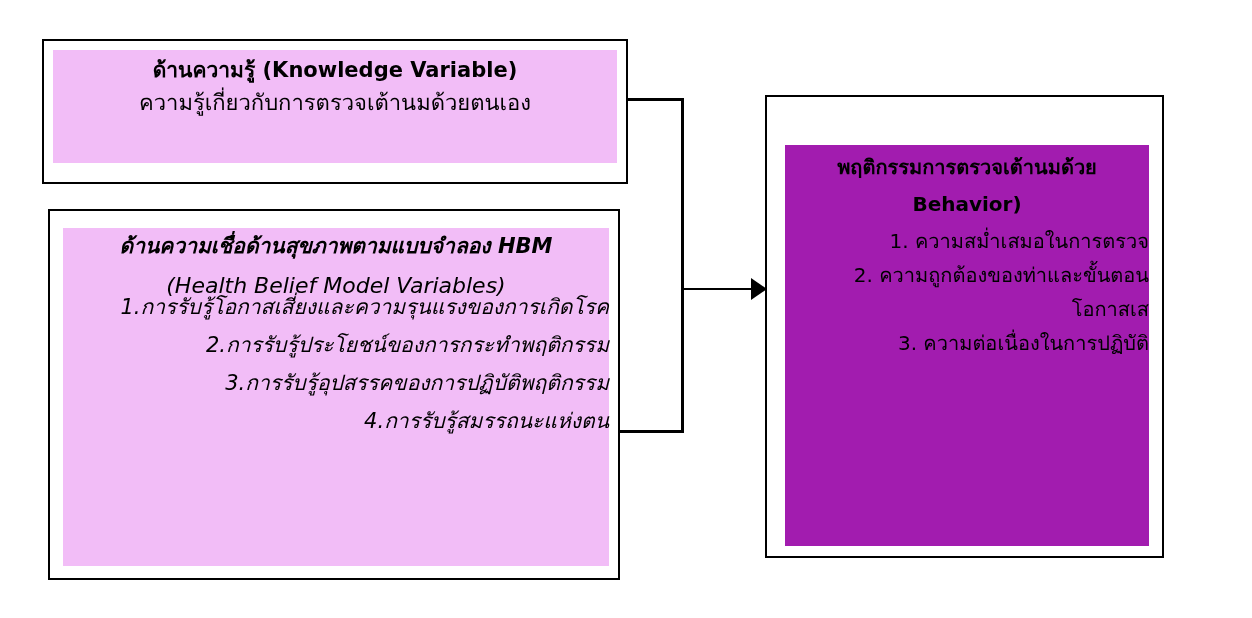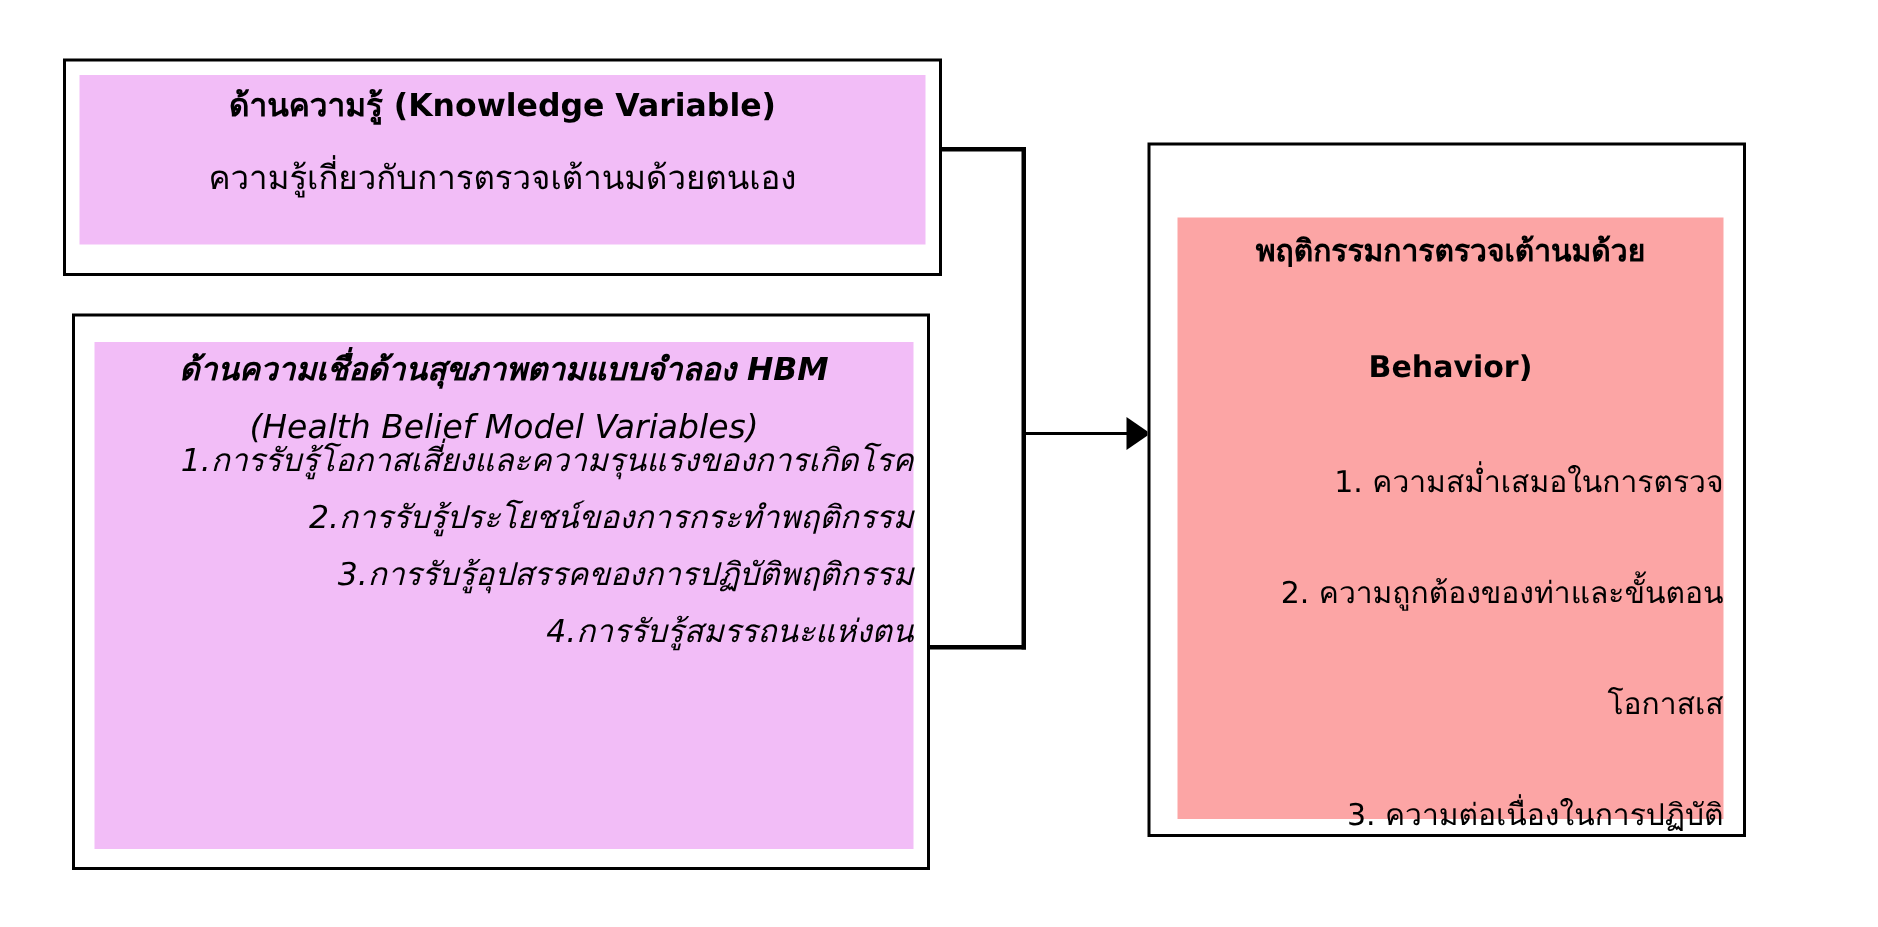--- a/index.html
+++ b/index.html
@@ -27,21 +27,21 @@
 
   
   .panel {
     position: absolute;
     box-sizing: border-box;
     display: flex;
     flex-direction: column;
     justify-content: flex-start;
   }
   .panel.pink   { background: #f2bdf7; }
-  .panel.yellow { background: #fca5a5; gap: 40px; }
+  .panel.yellow { background: #a21caf; }
 
   
   .line {
     display: block;
     white-space: nowrap;
     line-height: 1.0;
   }
   .center { text-align: center; }
   .left   { text-align: right; }
 
@@ -55,21 +55,21 @@
   }
   .item {
     font-weight: normal;
     font-size: 21px;
   }
 
   
   #frame-knowledge { left: 42px;  top: 39px;  width: 586px; height: 145px; }
   #panel-knowledge { left: 53px;  top: 50px;  width: 564px; height: 113px;
                      padding-top: 10px; }
-  #panel-knowledge .line.head { margin-bottom: 28px; }
+  #panel-knowledge .line.head { margin-bottom: 11px; }
 
   
   #frame-hbm { left: 48px;  top: 209px; width: 572px; height: 371px; }
   #panel-hbm { left: 63px;  top: 228px; width: 546px; height: 338px;
                padding-top: 8px; font-style: italic; }
   #panel-hbm .line.head   { margin-bottom: 18px; }
   #panel-hbm .line.sub    { }
   #panel-hbm .line.item   { padding-left: 7px; margin-bottom: 17px; }
   #panel-hbm .line.item:last-child { margin-bottom: 0; }
 

